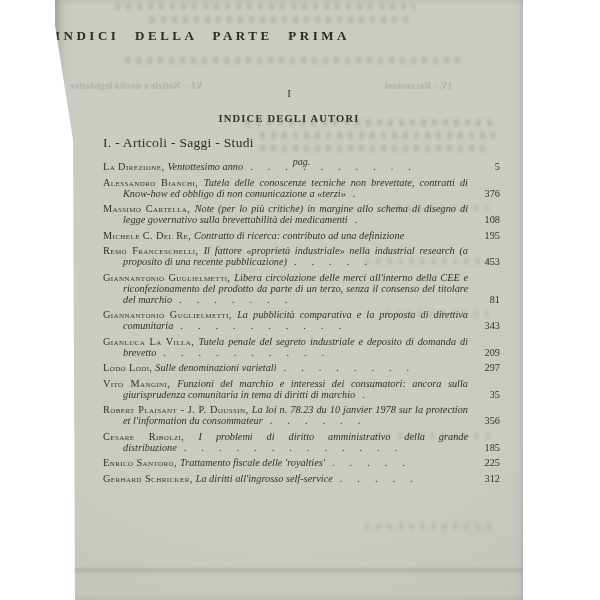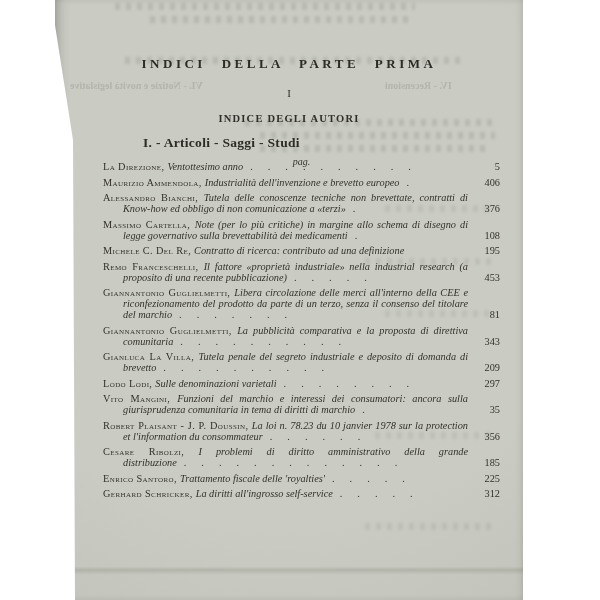--- a/index.html
+++ b/index.html
@@ -10,31 +10,31 @@
   .photo{
     position:absolute;left:55px;top:0;width:468px;height:600px;
     background:
       linear-gradient(180deg, rgba(125,122,108,0) 94.4%, rgba(125,122,108,.28) 95%, rgba(125,122,108,0) 95.8%),
       radial-gradient(ellipse 120% 90% at 48% 38%, #caccc4 55%, #c3c5bc 80%, #b7b9ae 100%);
     clip-path:polygon(0 0, 100% 0, 100% 100%, 20px 100%, 18px 140px, 0 25px);
     box-shadow:inset 10px 0 14px -10px rgba(40,40,35,.45), inset -4px 0 8px -5px rgba(40,40,35,.25);
     color:#33312b;
   }
   .main-title{
-    position:absolute;top:28px;left:0;width:100%;text-align:center;
-    font-weight:bold;font-size:13px;letter-spacing:3.5px;word-spacing:9px;color:#2d2b25;margin-top:28px;
+    position:absolute;top:28px;left:0;width:100%;text-align:left;
+    font-weight:bold;font-size:13px;letter-spacing:3.5px;word-spacing:9px;color:#2d2b25;
   }
   .part-num{position:absolute;top:87px;left:0;width:100%;text-align:center;font-size:11px;color:#34322c;}
   .subtitle{
     position:absolute;top:104px;left:0;width:100%;text-align:center;
     font-weight:bold;font-size:10.5px;letter-spacing:1.2px;color:#302e28;margin-top:9px;
   }
   .section-heading{
     position:absolute;top:135px;left:48px;
-    font-weight:bold;font-size:13.5px;letter-spacing:.3px;color:#2d2b25;margin-left:40px;
+    font-weight:normal;font-size:13.5px;letter-spacing:.3px;color:#2d2b25;
   }
   .pag-label{
     position:absolute;top:156px;left:50px;width:393px;text-align:center;
     font-style:italic;font-size:10px;color:#34322c;
   }
   .entries{position:absolute;top:161px;left:48px;width:397px;}
   .entry{
     position:relative;font-size:10.3px;line-height:11px;margin-bottom:4.5px;
     padding-left:20px;text-indent:-20px;padding-right:32px;
     text-align:justify;color:#33312b;
@@ -73,21 +73,20 @@
   <div class="ghost-text" style="top:80px;left:330px;">IV. - Recensioni</div>
 
   <div class="main-title">INDICI  DELLA  PARTE  PRIMA</div>
   <div class="part-num">I</div>
   <div class="subtitle">INDICE DEGLI AUTORI</div>
   <div class="section-heading">I. - Articoli - Saggi - Studi</div>
   <div class="pag-label">pag.</div>
 
   <div class="entries">
       <div class="entry"><span class="author">La Direzione, </span><span class="etitle">Ventottesimo anno</span><span class="dots">..........</span><span class="pagenum">5</span></div>
-      <div class="entry"><span class="author">Maurizio Ammendola, </span><span class="etitle">Industrialità dell'invenzione e brevetto europeo</span><span class="dots">.</span><span class="pagenum">406</span></div>
       <div class="entry"><span class="author">Alessandro Bianchi, </span><span class="etitle">Tutela delle conoscenze tecniche non brevettate, contratti di Know-how ed obbligo di non comunicazione a «terzi»</span><span class="dots">.</span><span class="pagenum">376</span></div>
       <div class="entry"><span class="author">Massimo Cartella, </span><span class="etitle">Note (per lo più critiche) in margine allo schema di disegno di legge governativo sulla brevettabilità dei medicamenti</span><span class="dots">.</span><span class="pagenum">108</span></div>
       <div class="entry"><span class="author">Michele C. Del Re, </span><span class="etitle">Contratto di ricerca: contributo ad una definizione</span><span class="pagenum">195</span></div>
       <div class="entry"><span class="author">Remo Franceschelli, </span><span class="etitle">Il fattore «proprietà industriale» nella industrial research (a proposito di una recente pubblicazione)</span><span class="dots">.....</span><span class="pagenum">453</span></div>
       <div class="entry"><span class="author">Giannantonio Guglielmetti, </span><span class="etitle">Libera circolazione delle merci all'interno della CEE e riconfezionamento del prodotto da parte di un terzo, senza il consenso del titolare del marchio</span><span class="dots">.......</span><span class="pagenum">81</span></div>
       <div class="entry"><span class="author">Giannantonio Guglielmetti, </span><span class="etitle">La pubblicità comparativa e la proposta di direttiva comunitaria</span><span class="dots">..........</span><span class="pagenum">343</span></div>
       <div class="entry"><span class="author">Gianluca La Villa, </span><span class="etitle">Tutela penale del segreto industriale e deposito di domanda di brevetto</span><span class="dots">..........</span><span class="pagenum">209</span></div>
       <div class="entry"><span class="author">Lodo Lodi, </span><span class="etitle">Sulle denominazioni varietali</span><span class="dots">........</span><span class="pagenum">297</span></div>
       <div class="entry"><span class="author">Vito Mangini, </span><span class="etitle">Funzioni del marchio e interessi dei consumatori: ancora sulla giurisprudenza comunitaria in tema di diritti di marchio</span><span class="dots">.</span><span class="pagenum">35</span></div>
       <div class="entry"><span class="author">Robert Plaisant - J. P. Doussin, </span><span class="etitle">La loi n. 78.23 du 10 janvier 1978 sur la protection et l'information du consommateur</span><span class="dots">......</span><span class="pagenum">356</span></div>

